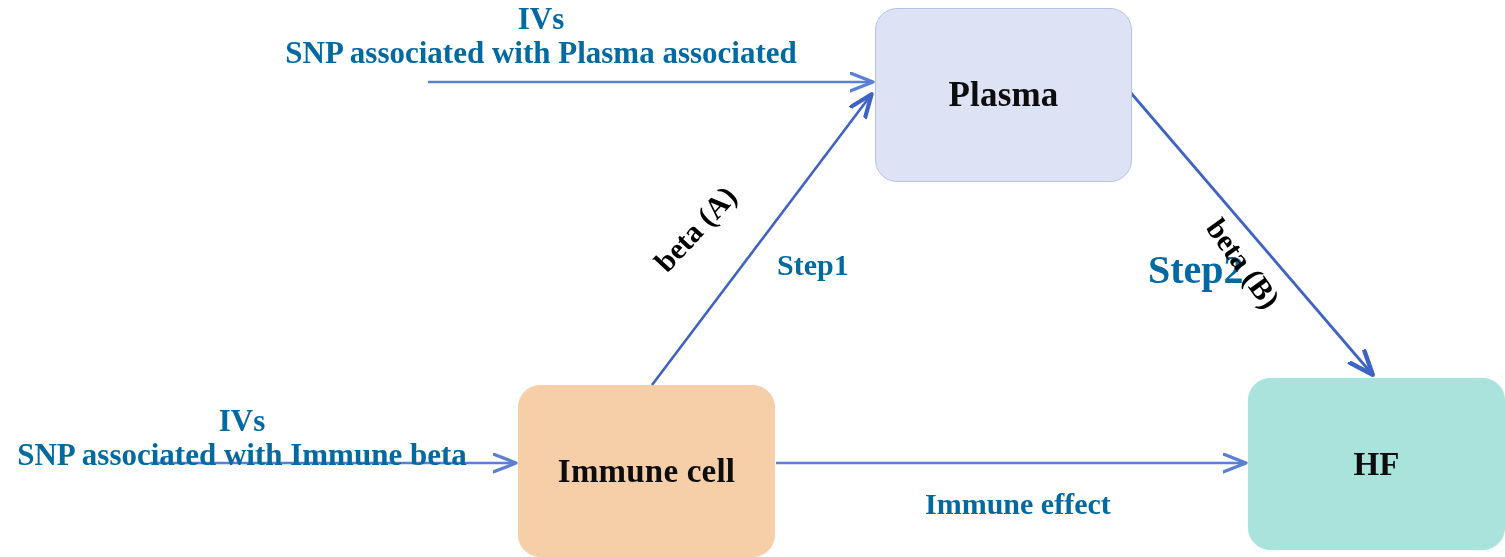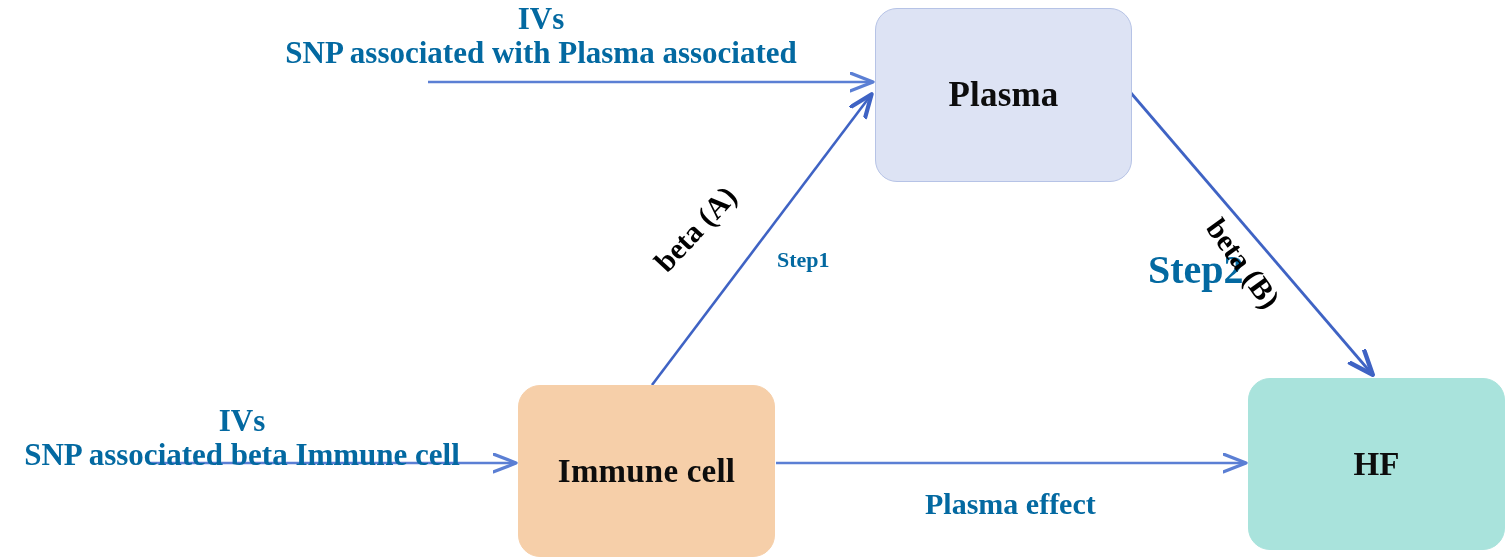--- a/index.html
+++ b/index.html
@@ -88,21 +88,21 @@
     top: 404px;
     width: 484px;
     text-align: center;
     font-size: 31px;
   }
   .cap-line1 { display: block; }
   .cap-line2 { display: block; }
   #cap-step1 {
     left: 777px;
     top: 248px;
-    font-size: 22px;
+    font-size: 30px;
   }
   #cap-step2 {
     left: 1148px;
     top: 248px;
     font-size: 40px;
   }
   #cap-total {
     left: 925px;
     top: 487px;
     font-size: 30px;
@@ -167,23 +167,23 @@
     <div class="node-label">HF</div>
   </div>
 
   <div class="caption" id="cap-iv-plasma">
     <span class="cap-line1">IVs</span>
     <span class="cap-line2">SNP associated with Plasma associated</span>
   </div>
 
   <div class="caption" id="cap-iv-immune">
     <span class="cap-line1">IVs</span>
-    <span class="cap-line2">SNP associated beta Immune cell</span>
+    <span class="cap-line2">SNP associated with Immune beta</span>
   </div>
 
   <div class="caption" id="cap-step1">Step1</div>
   <div class="caption" id="cap-step2">Step2</div>
-  <div class="caption" id="cap-total">Plasma effect</div>
+  <div class="caption" id="cap-total">Immune effect</div>
 
   <div class="rot-label" id="cap-beta-a">beta (A)</div>
   <div class="rot-label" id="cap-beta-b">beta (B)</div>
 
 </div>
 
 </body></html>

